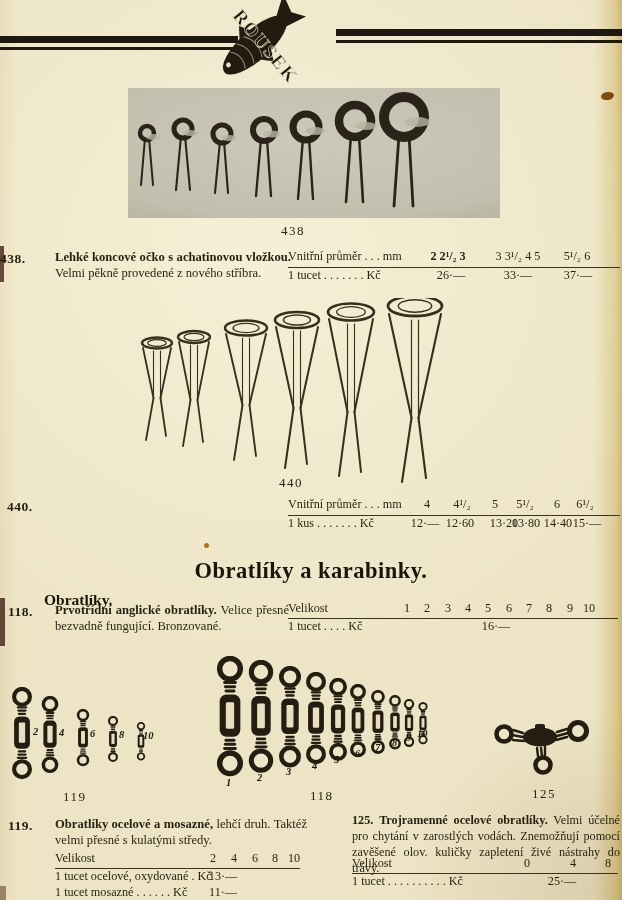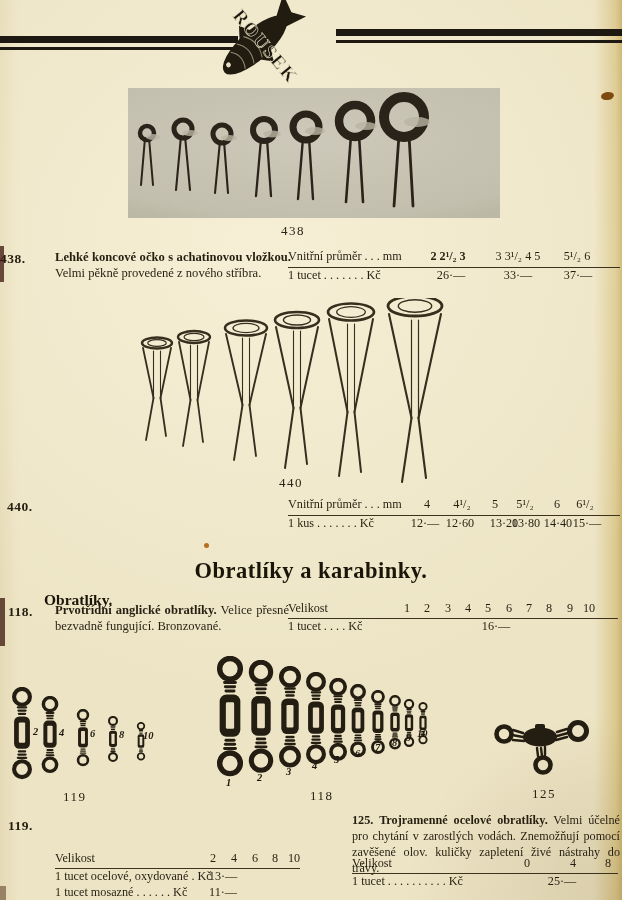--- a/index.html
+++ b/index.html
@@ -287,20 +287,24 @@
   <span class="flab" style="left:375px;top:742px;">7</span>
   <span class="flab" style="left:392px;top:737px;">8</span>
   <span class="flab" style="left:406px;top:732px;">9</span>
   <span class="flab" style="left:417px;top:728px;">10</span>
 
   <span class="cap" style="left:63px;top:789px;">119</span>
   <span class="cap" style="left:310px;top:788px;">118</span>
   <span class="cap" style="left:532px;top:786px;">125</span>
 
   <span class="itemnum" style="left:8px;top:818px;">119.</span>
+  <div class="desc" style="left:55px;top:816px;width:252px;">
+    <span class="b">Obratlíky ocelové a mosazné,</span>
+    <span>lehčí druh. Taktéž velmi přesné s kulatými středy.</span>
+  </div>
   <div class="tbl" style="left:55px;top:851px;width:245px;">
     <div class="trow rule" style="height:17px;">
       <span class="tlab">Velikost</span>
       <span class="tc" style="left:158px;">2</span>
       <span class="tc" style="left:179px;">4</span>
       <span class="tc" style="left:200px;">6</span>
       <span class="tc" style="left:220px;">8</span>
       <span class="tc" style="left:239px;">10</span>
     </div>
     <div class="trow" style="height:16px;">

